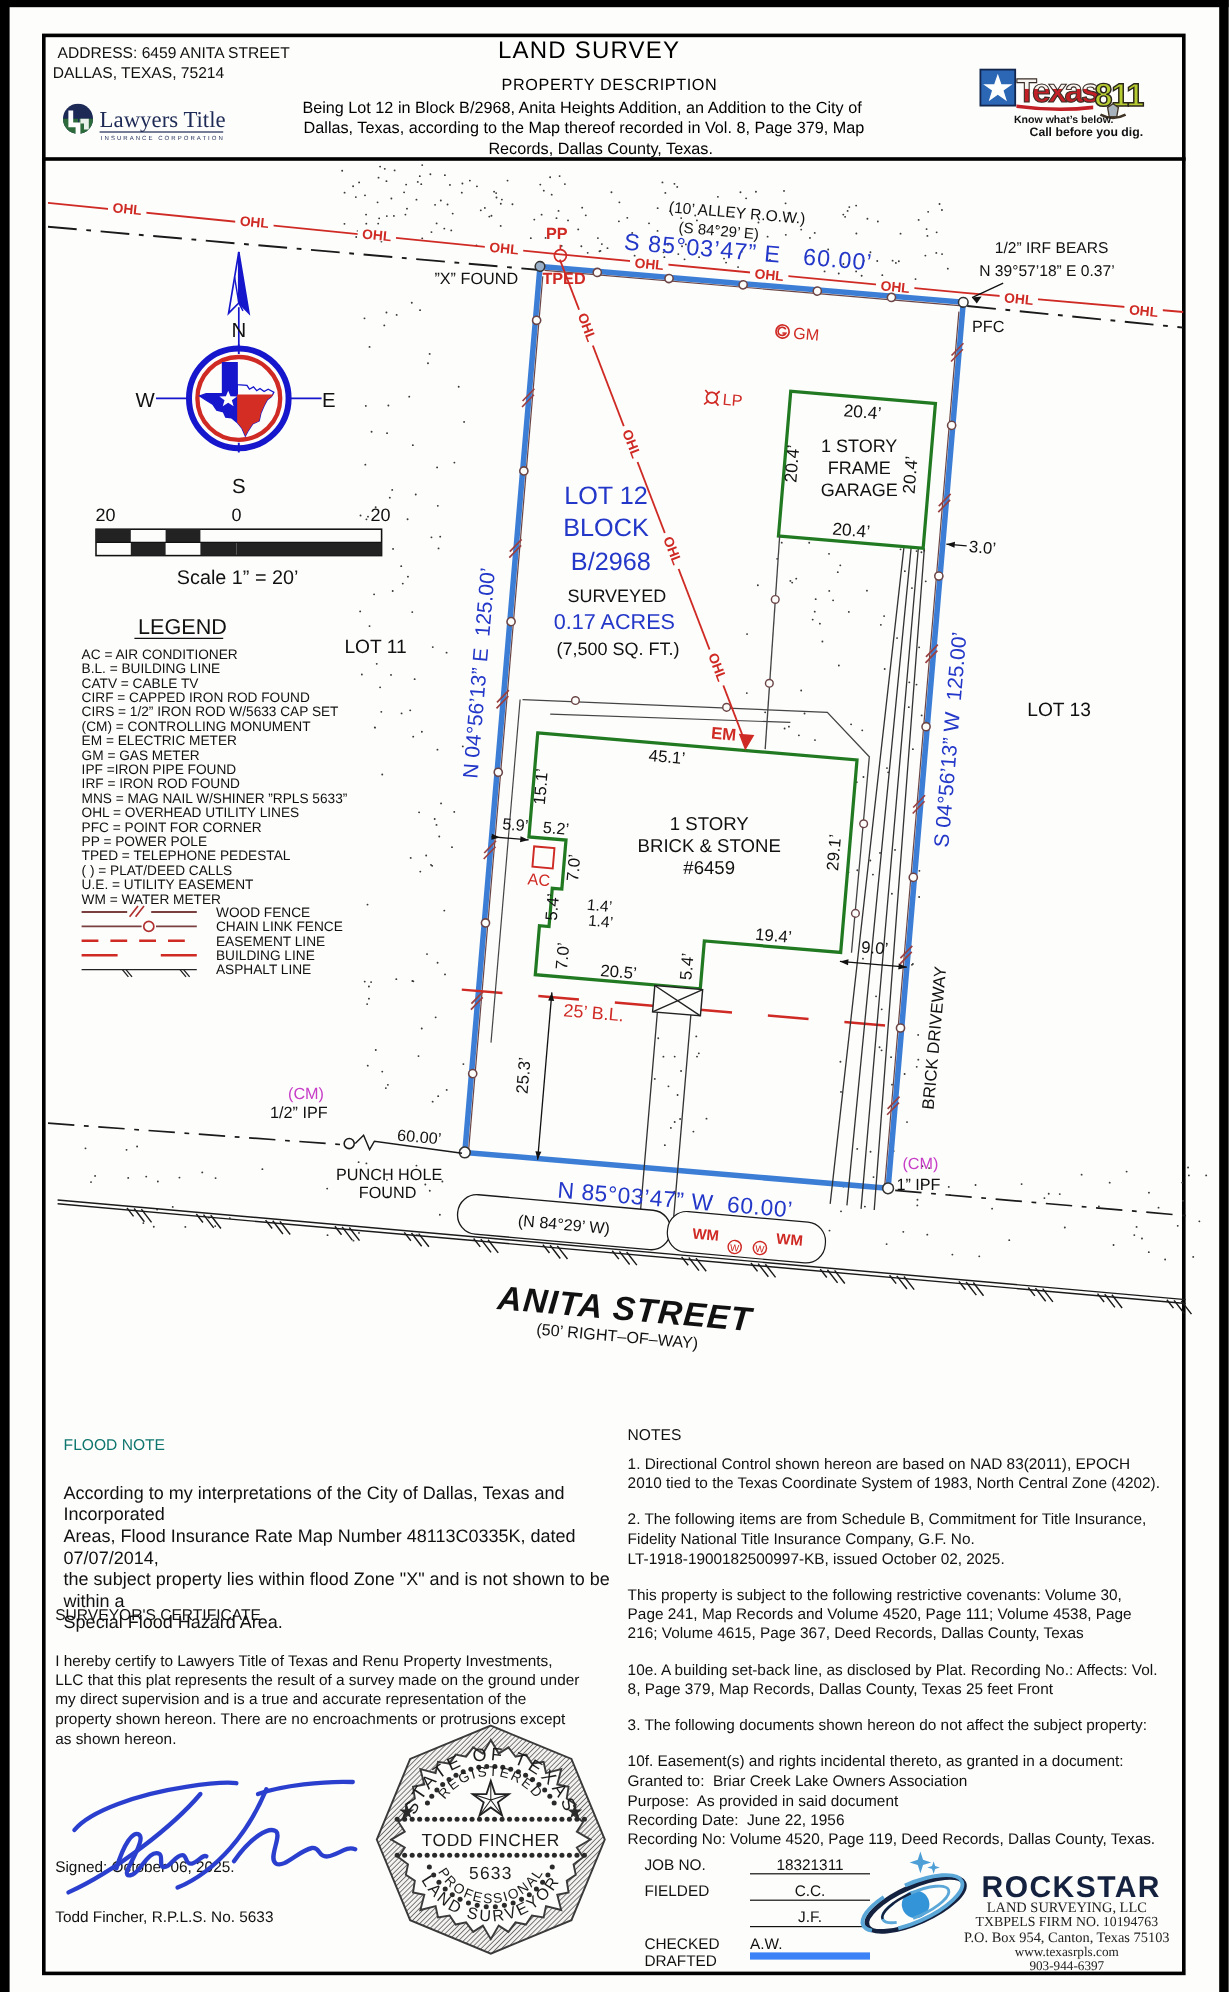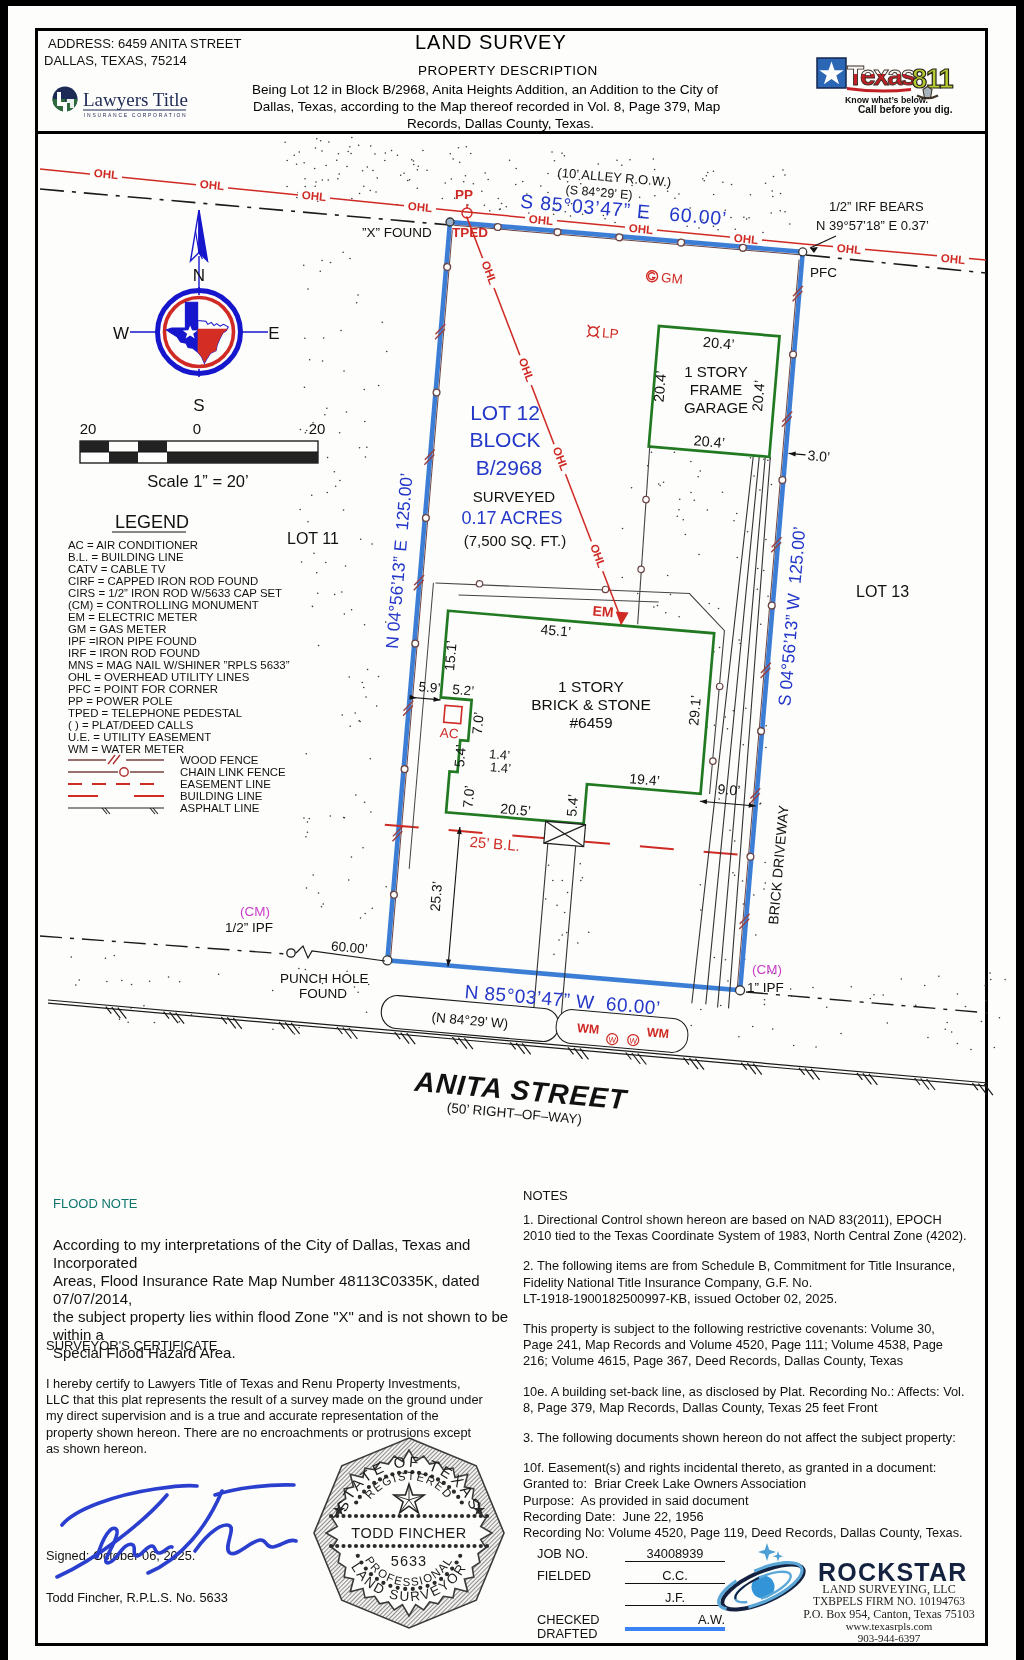--- a/index.html
+++ b/index.html
@@ -635,33 +635,33 @@
 <polygon points="167.0,75.5 165.5,79.9 160.8,80.0 164.5,82.8 163.2,87.3 167.0,84.6 170.8,87.3 169.5,82.8 173.2,80.0 168.5,79.9" fill="#2a2a2a"></polygon>
 <text x="97" y="110" font-size="14.5" fill="#1a1a1a" text-anchor="middle" letter-spacing="0.5">TODD FINCHER</text>
 <text x="97" y="138" font-size="14.5" fill="#1a1a1a" text-anchor="middle" letter-spacing="1">5633</text>
 <text font-size="11.5" fill="#1a1a1a" letter-spacing="1.5"><textPath href="#arcBot" startOffset="50%" text-anchor="middle">PROFESSIONAL</textPath></text>
 <text font-size="13.5" fill="#1a1a1a" letter-spacing="2"><textPath href="#arcBot2" startOffset="50%" text-anchor="middle">LAND SURVEYOR</textPath></text>
 </svg>
 
 <div class="abs" style="left:530px;top:1546px;width:200px;font-size:12.8px;color:#111;">
 <div style="position:relative;height:22px;">
         <span style="position:absolute;left:7px;">JOB NO.</span>
-        <span style="position:absolute;left:95px;width:100px;text-align:center;border-bottom:1px solid #111;">34008939</span>
+        <span style="position:absolute;left:95px;width:100px;text-align:center;border-bottom:1px solid #111;">18321311</span>
       </div>
 <div style="position:relative;height:22px;">
         <span style="position:absolute;left:7px;">FIELDED</span>
         <span style="position:absolute;left:95px;width:100px;text-align:center;border-bottom:1px solid #111;">C.C.</span>
       </div>
 <div style="position:relative;height:22px;">
         <span style="position:absolute;left:7px;margin-top:36px;">DRAFTED</span>
         <span style="position:absolute;left:95px;width:100px;text-align:center;border-bottom:1px solid #111;">J.F.</span>
       </div>
 <div style="position:relative;height:22px;">
         <span style="position:absolute;left:7px;">CHECKED</span>
-        <span style="position:absolute;left:95px;width:100px;text-align:right;border-bottom:4px solid #3b82f6;">A.W.</span>
+        <span style="position:absolute;left:95px;width:100px;text-align:left;border-bottom:6px solid #3b82f6;">A.W.</span>
       </div>
 </div>
 
 <svg class="abs" style="left:715px;top:1535px;" width="300" height="115" viewBox="0 0 300 115">
 <g transform="rotate(-24 48 52)">
 <ellipse cx="48" cy="52" rx="44" ry="15" fill="none" stroke="#15223f" stroke-width="4"></ellipse>
 <ellipse cx="46" cy="50" rx="45" ry="16" fill="none" stroke="#5aa7d8" stroke-width="3.2" stroke-dasharray="70 22 40 20"></ellipse>
 <circle cx="48" cy="52" r="11.5" fill="#3494d8"></circle>
 <ellipse cx="48" cy="52" rx="30" ry="10" fill="none" stroke="#5aa7d8" stroke-width="2.4" stroke-dasharray="40 14 30 12"></ellipse>
 <path d="M18,52 a30,10 0 0 1 30,-10" fill="none" stroke="#15223f" stroke-width="2"></path>

